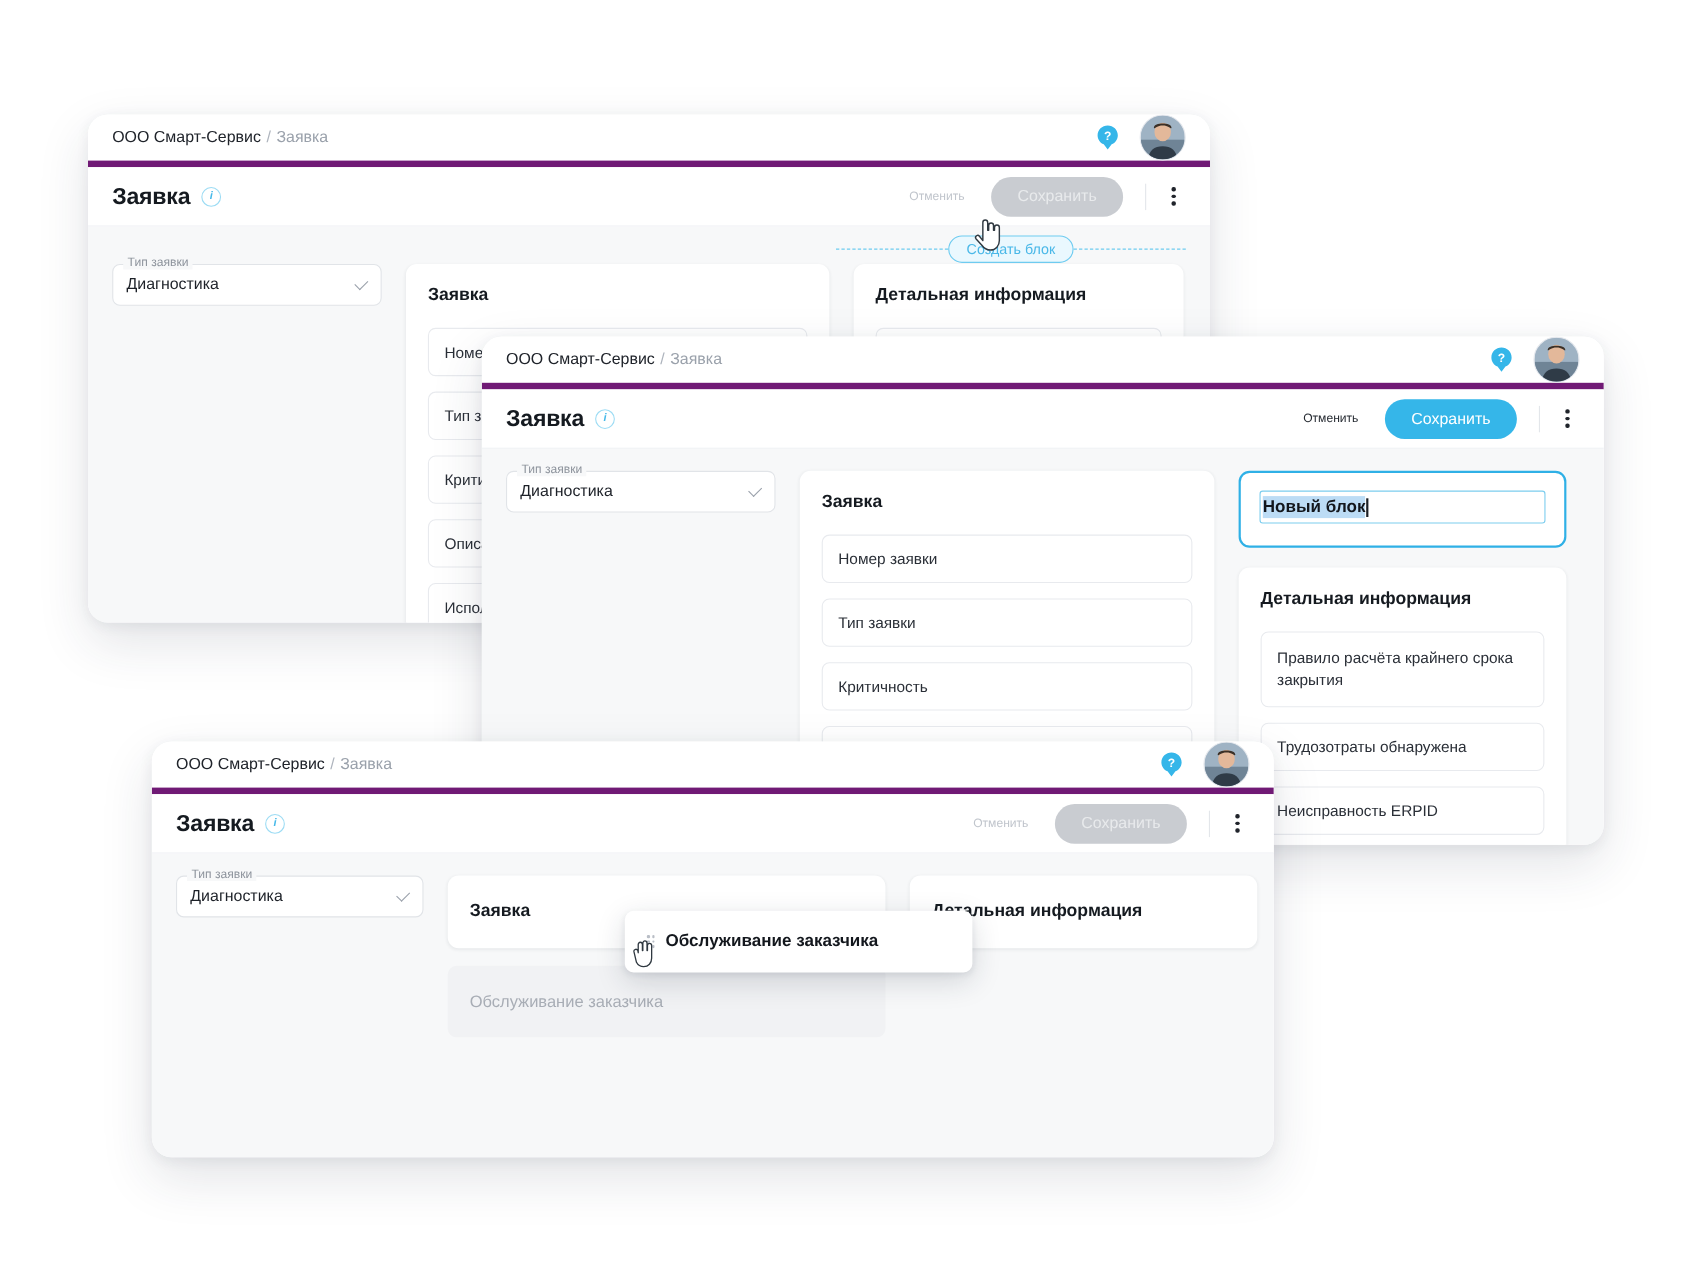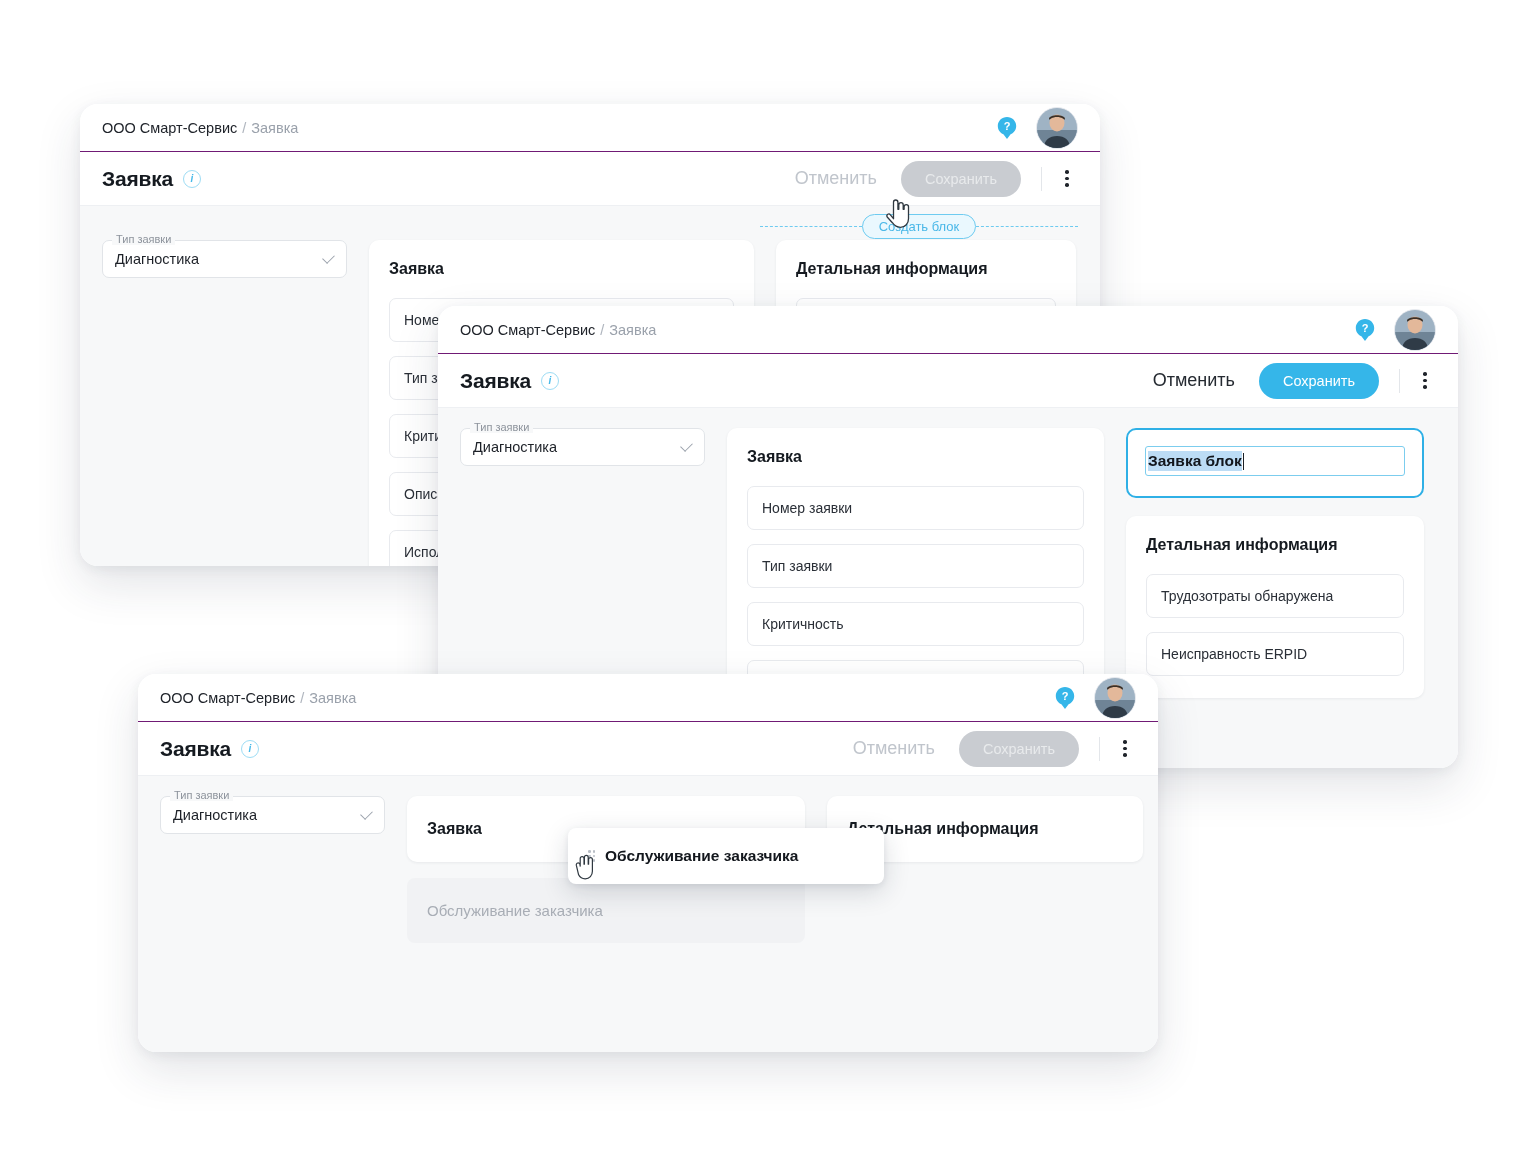--- a/index.html
+++ b/index.html
@@ -24,21 +24,21 @@
     box-shadow: 0 18px 46px rgba(40,50,70,0.13), 0 3px 12px rgba(40,50,70,0.07);
     overflow: hidden;
   }
 
   .topbar {
     height: 48px;
     display: flex;
     align-items: center;
     padding: 0 22px;
     background: #fff;
-    border-bottom: 1px solid #701a75;
+    border-bottom: 6px solid #701a75;
     box-sizing: border-box;
   }
   .breadcrumb {
     font-size: 14.5px;
     color: #20242b;
     white-space: nowrap;
   }
   .breadcrumb .sep { color: #aeb4bd; margin: 0 5px; }
   .breadcrumb .cur { color: #9aa1ab; }
   .topbar-right {
@@ -90,21 +90,21 @@
     line-height: 1;
     vertical-align: 3px;
   }
   .head-actions {
     margin-left: auto;
     display: flex;
     align-items: center;
     gap: 0;
   }
   .btn-text {
-    font-size: 18px;
+    font-size: 11px;
     background: none;
     border: 0;
     padding: 8px 18px;
     cursor: pointer;
     font-family: inherit;
   }
   .btn-text.enabled { color: #252a31; }
   .btn-text.disabled { color: #c0c5cc; }
   .btn-primary {
     font-size: 14.5px;
@@ -462,26 +462,27 @@
           <div class="field-row">Номер заявки</div>
           <div class="field-row">Тип заявки</div>
           <div class="field-row">Критичность</div>
           <div class="field-row">Описание заявки</div>
         </div>
       </div>
 
       <div class="col" style="width:298px;">
         <div class="edit-block-card">
           <div class="edit-input">
-            <span class="sel-text">Заявка блок</span>
+            <span class="sel-text">Новый блок</span>
               <span class="caret"></span>
           </div>
         </div>
         <div class="block-card" style="margin-top:18px;">
           <div class="block-title">Детальная информация</div>
+          <div class="field-row two-line">Правило расчёта крайнего срока закрытия</div>
           <div class="field-row">Трудозотраты обнаружена</div>
           <div class="field-row">Неисправность ERPID</div>
 
         </div>
       </div>
 
     </div>
   </div>
 </div>
 

